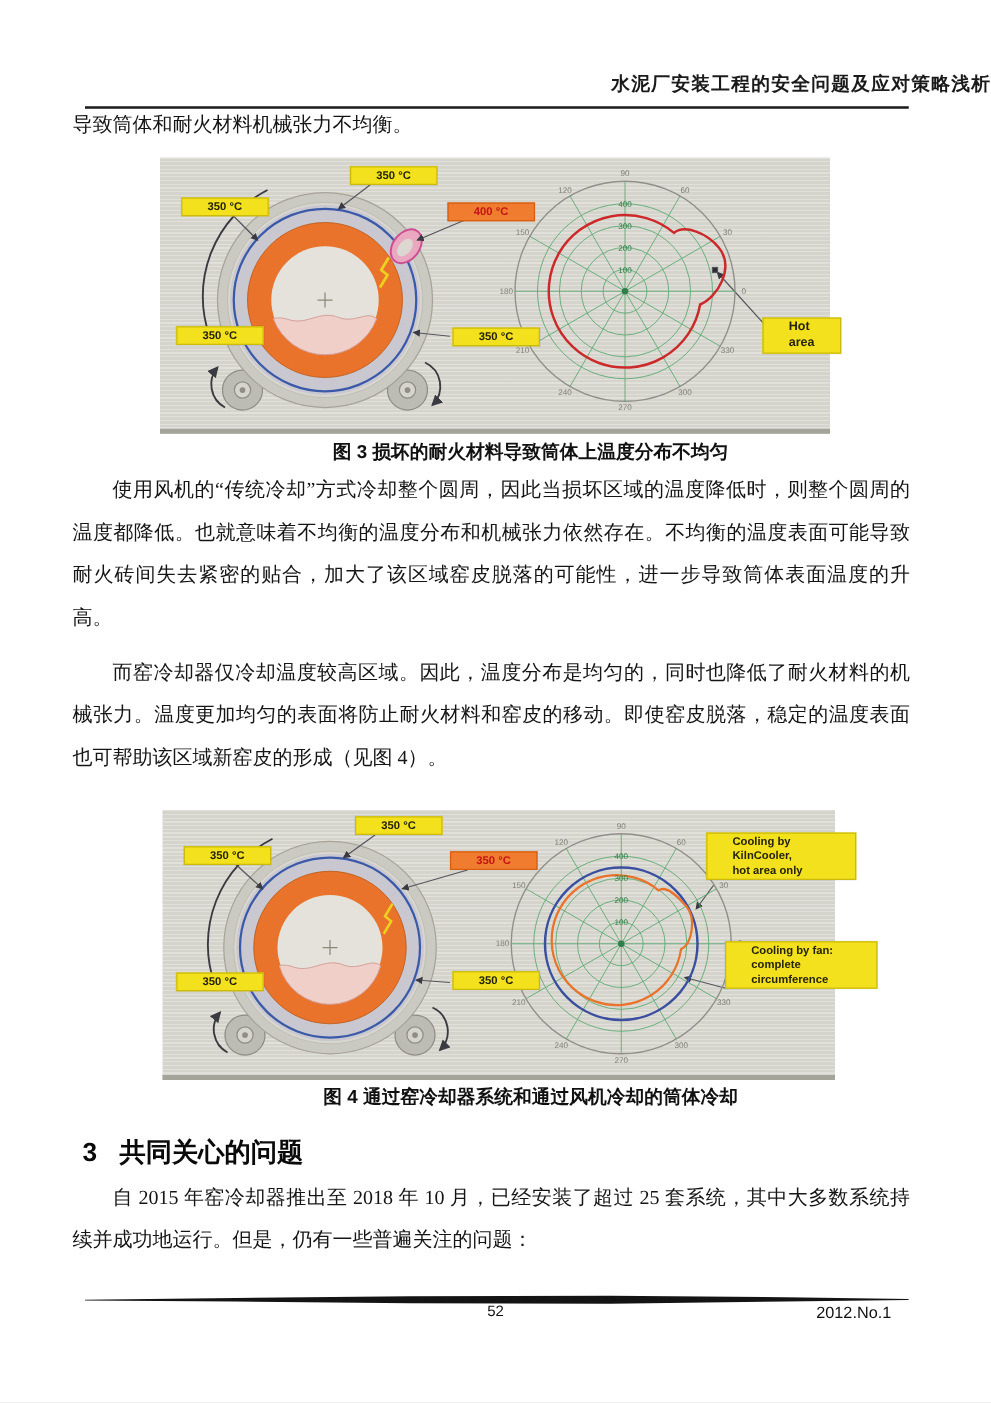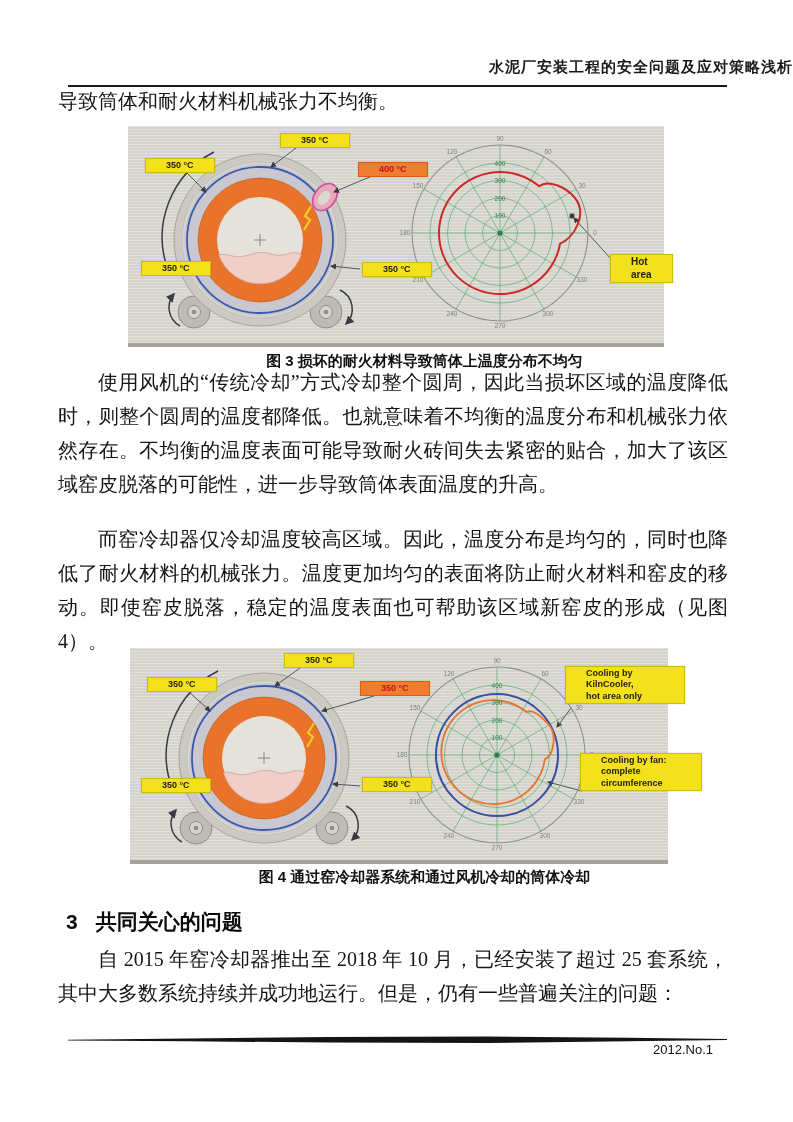--- a/index.html
+++ b/index.html
@@ -6,26 +6,26 @@
   .page{
     position:relative;width:793px;height:1122px;margin:0 auto;background:#ffffff;
     font-family:"Liberation Serif","DejaVu Serif",serif;color:#111;overflow:hidden;
   }
   .header-title{
     position:absolute;top:58px;left:0;width:100%;text-align:right;
     font-size:15px;font-weight:600;letter-spacing:1px;color:#1a1a1a;
   }
   .header-rule{position:absolute;top:85px;left:68px;width:659px;height:2px;background:#1a1a1a;}
   .body-text{
-    position:absolute;left:58px;width:670px;font-size:20px;line-height:34px;
+    position:absolute;left:58px;width:670px;font-size:16px;line-height:34px;
     text-align:justify;color:#151515;
   }
   .body-text.indent{text-indent:2em;}
   .intro{top:88px;line-height:26px;}
-  .para1{top:365px;}
+  .para1{top:376px;}
   .para2{top:522px;}
   .para3{top:942px;}
   .figure{
     position:absolute;background:#d8d7cf;border-bottom:4px solid #a5a49b;
     background-image:repeating-linear-gradient(180deg,rgba(255,255,255,0.22) 0 1px,rgba(0,0,0,0.015) 1px 3px);
   }
   .fig3{top:126px;left:128px;width:536px;height:217px;}
   .fig4{top:648px;left:130px;width:538px;height:212px;}
   .figure svg{position:absolute;top:0;left:0;}
   .tag{
@@ -277,15 +277,16 @@
 
   <div class="section-heading">
     <span class="num">3</span><span>共同关心的问题</span>
   </div>
 
   <div class="body-text indent para3">自 2015 年窑冷却器推出至 2018 年 10 月，已经安装了超过 25 套系统，其中大多数系统持续并成功地运行。但是，仍有一些普遍关注的问题：</div>
 
   <svg class="footer-rule" width="659" height="8" viewBox="0 0 659 8">
     <polygon points="0,3.8 120,2.4 260,1.0 420,0.6 560,1.8 659,3.1 659,3.9 560,5.2 420,6.9 260,6.6 120,5.2 0,4.4" fill="#141414"></polygon>
   </svg>
+  <div class="footer-page">52</div>
   <div class="footer-issue">2012.No.1</div>
 
 </div>
 
 </body></html>

